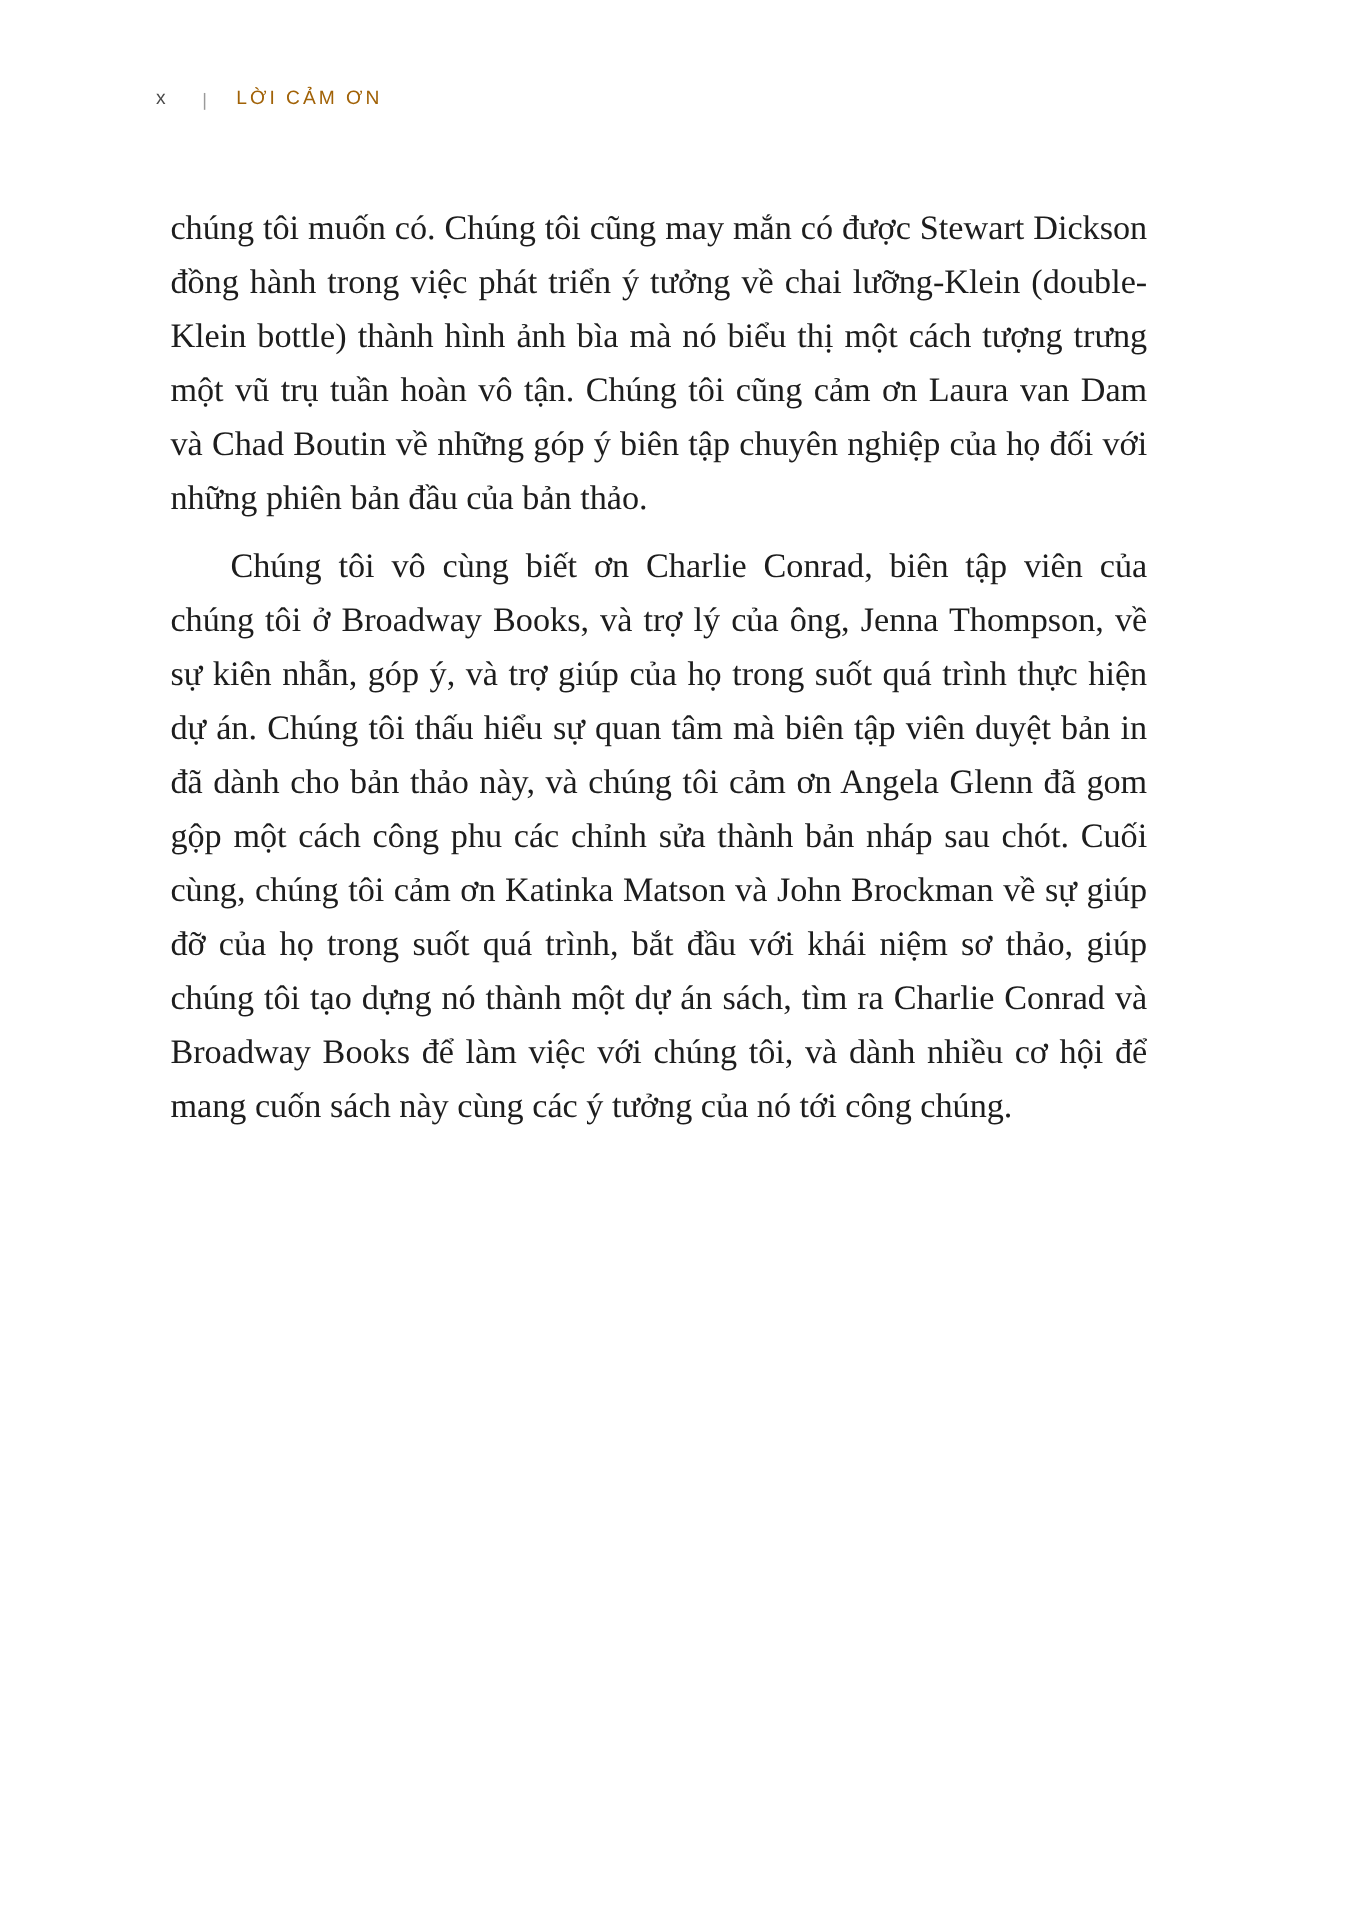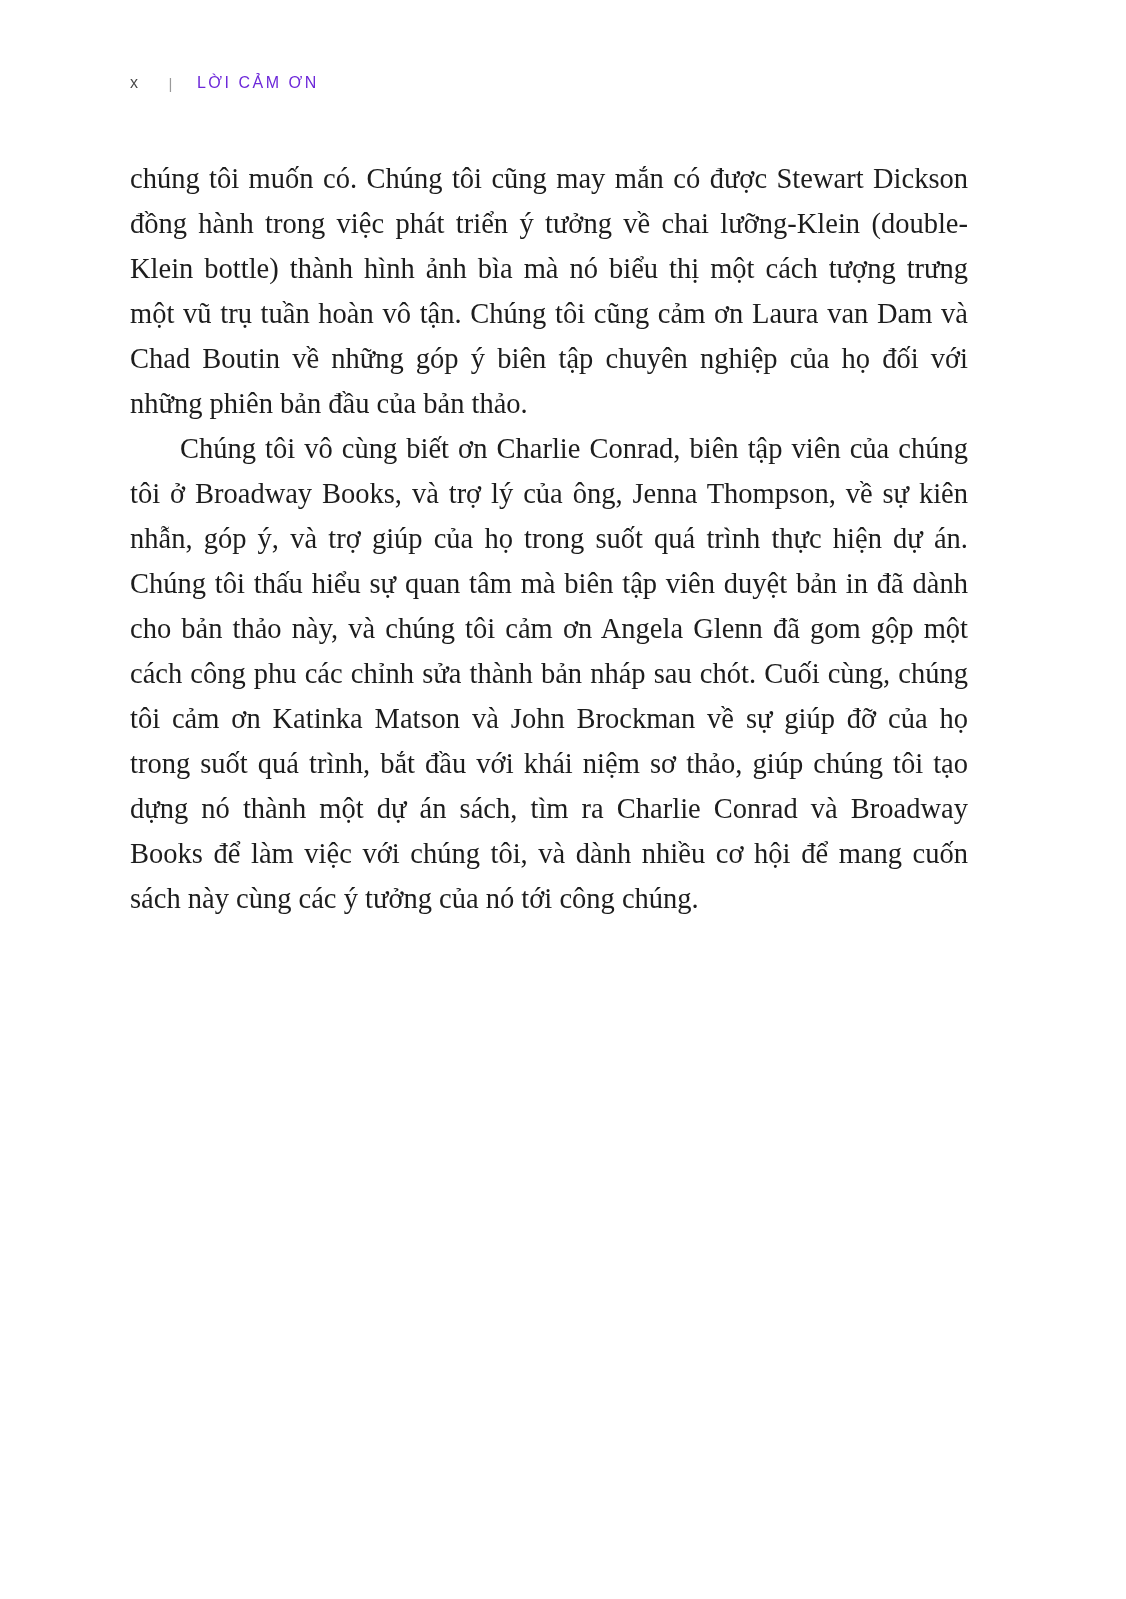--- a/index.html
+++ b/index.html
@@ -28,35 +28,35 @@
   .page-header .page-number {
     color: #4a4a4a;
   }
   .page-header .separator {
     margin: 0 22px 0 28px;
     color: #9a9a9a;
     font-weight: 300;
     font-size: 15px;
   }
   .page-header .header-title {
-    color: #6d28d9;
+    color: #a16207;
   }
   .content {
     position: absolute;
     top: 156px;
     left: 130px;
     width: 838px;
     font-size: 28.5px;
     line-height: 45px;
     color: #1d1d1d;
     text-align: justify;
     text-justify: inter-word;
   }
   .content p {
-    margin: 0;
+    margin: 12px;
     padding: 0;
   }
   .content p + p {
     text-indent: 50px;
   }
 </style>
 </head>
 <body>
 
 <header class="page-header">

